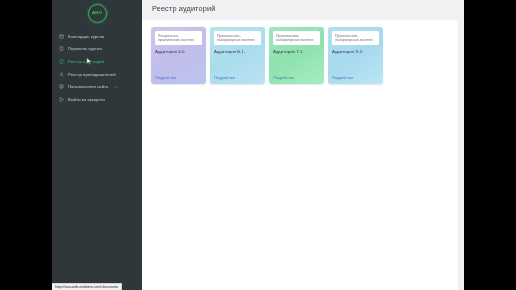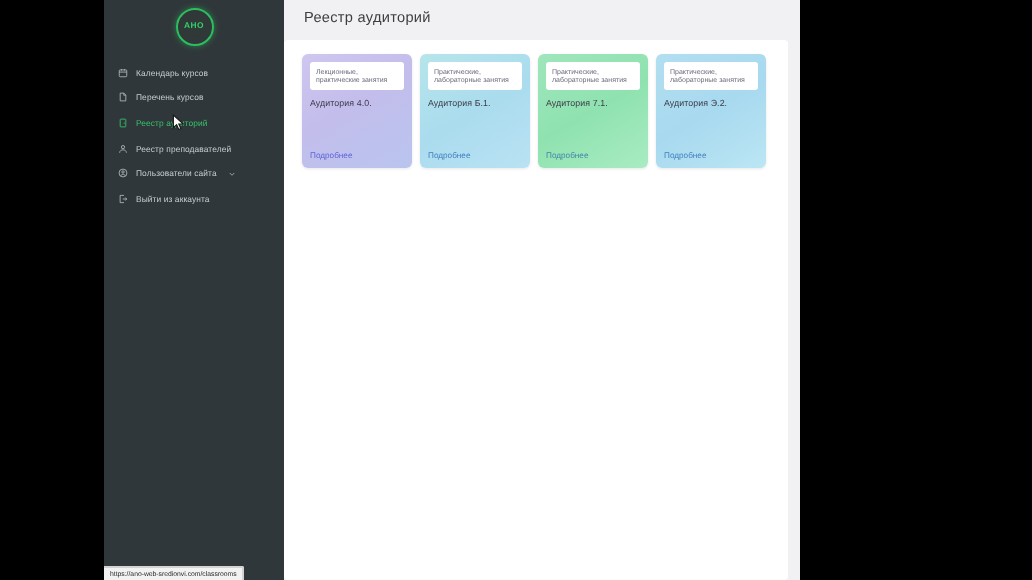--- a/index.html
+++ b/index.html
@@ -10,21 +10,21 @@
     -webkit-font-smoothing:antialiased;
   }
   .screen{position:relative;width:516px;height:290px;background:#000;overflow:hidden;}
 
   
   .letterbox{position:absolute;top:0;bottom:0;background:#000;z-index:40;}
   .letterbox.left{left:0;width:52px;}
   .letterbox.right{right:0;width:52px;}
 
   
-  .app{position:absolute;left:52px;top:0;width:348px;height:290px;background:#14b8a6;overflow:hidden;}
+  .app{position:absolute;left:52px;top:0;width:412px;height:290px;background:#14b8a6;overflow:hidden;}
 
   
   .sidebar{position:absolute;left:0;top:0;width:90px;height:290px;background:#30373a;}
   .logo-wrap{height:22px;display:flex;align-items:center;justify-content:center;margin-top:2px;}
   .logo{
     width:17px;height:17px;border-radius:50%;
     border:1.3px solid #2bbf5e;
     display:flex;align-items:center;justify-content:center;
     background:radial-gradient(circle at 50% 50%, #2f3a36 0%, #303739 75%);
     box-shadow:0 0 3px rgba(43,191,94,.55);

